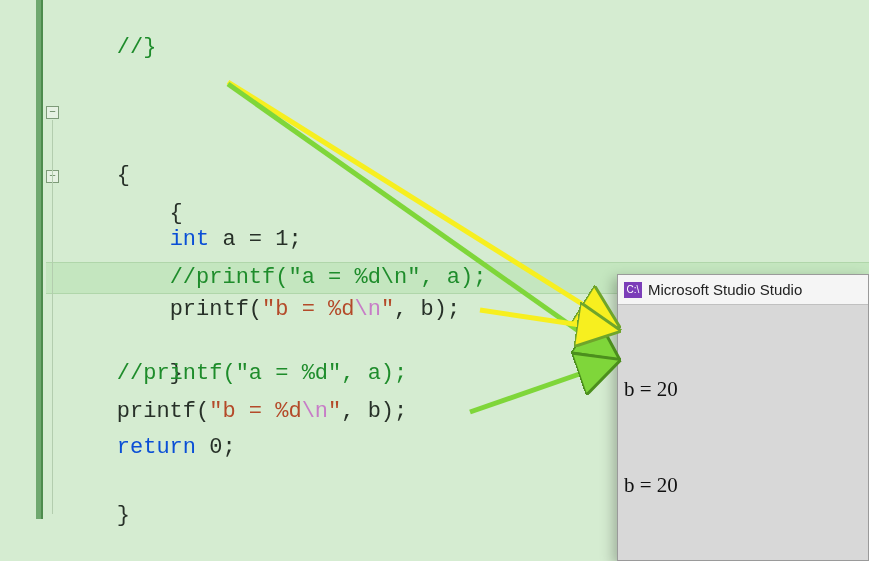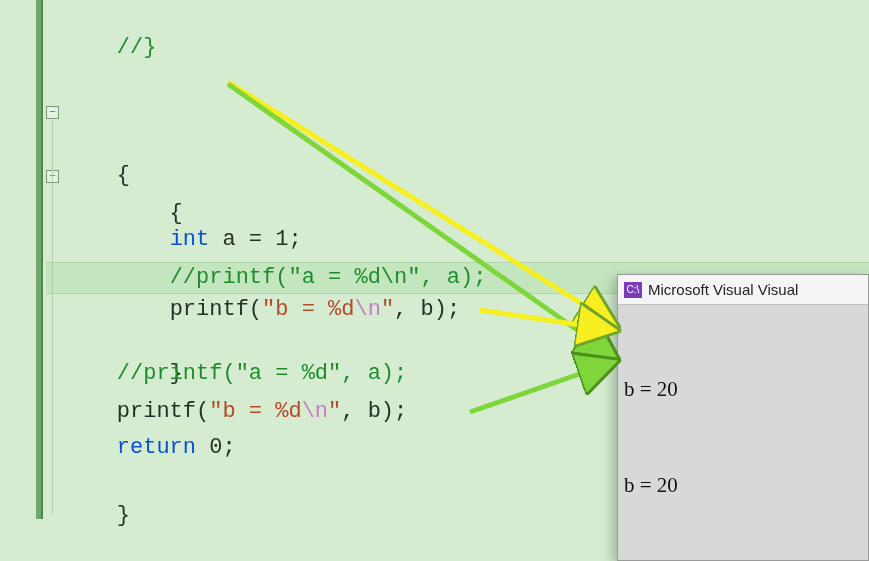--- a/index.html
+++ b/index.html
@@ -172,21 +172,21 @@
   <div class="row" style="top:432px;left:64px;text-align:center;"><span>    </span><span class="kw">return</span><span> </span><span class="num">0</span><span class="op">;</span></div>
 
   <div class="row" style="top:468px;left:64px;">
     <span class="op">}</span>
   </div>
 </div>
 
 <div class="console-win">
   <div class="console-titlebar">
     <div class="vs-icon">C:\</div>
-    <span>Microsoft Visual Visual</span>
+    <span>Microsoft Studio Studio</span>
   </div>
   <div class="console-body">
     <div>b = 20</div>
     <div>b = 20</div>
     <div></div>
     
     
   </div>
 </div>
 

